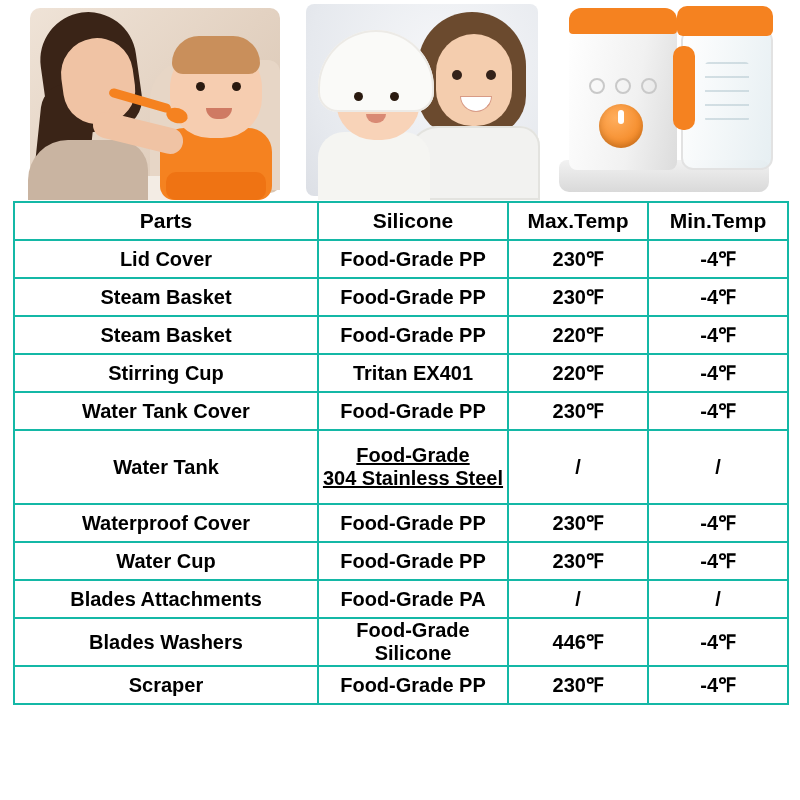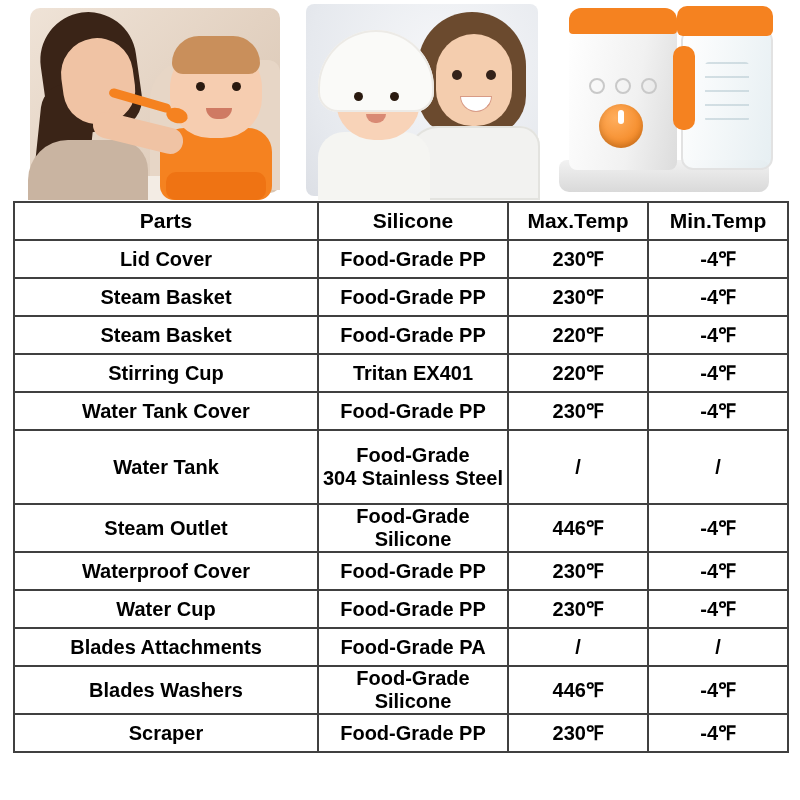--- a/index.html
+++ b/index.html
@@ -345,21 +345,21 @@
     width: 774px;
   }
   table.spec {
     border-collapse: collapse;
     width: 774px;
     table-layout: fixed;
     background: #ffffff;
   }
   table.spec th,
   table.spec td {
-    border: 2px solid #404040;
+    border: 2px solid #14b8a6;
     text-align: center;
     vertical-align: middle;
     color: #000000;
     font-weight: bold;
     padding: 0;
     line-height: 1.15;
   }
   table.spec th {
     height: 36px;
     font-size: 21px;
@@ -367,21 +367,21 @@
   table.spec td {
     height: 36px;
     font-size: 20px;
   }
   col.c-parts { width: 304px; }
   col.c-mat   { width: 190px; }
   col.c-max   { width: 140px; }
   col.c-min   { width: 140px; }
   td.mat { font-size: 19px; }
   tr.tall td { height: 72px; }
-  .twoline span { display: block; }
+  .twoline span { display: block; text-decoration: underline; }
 </style>
 </head>
 <body>
 
 <div class="page">
 
   <div class="hero">
 
     <div class="hero-cell hero-a">
       <div class="scene-a">
@@ -498,26 +498,20 @@
         <tr class="tall">
           <td>Water Tank</td>
           <td class="mat twoline">
             <span>Food-Grade</span>
             <span>304 Stainless Steel</span>
           </td>
           <td>/</td>
           <td>/</td>
         </tr>
 
-        <tr>
-          <td>Steam Outlet</td>
-          <td class="mat">Food-Grade Silicone</td>
-          <td>446℉</td>
-          <td>-4℉</td>
-        </tr>
 
 
         <tr>
           <td>Waterproof Cover</td>
           <td class="mat">Food-Grade PP</td>
           <td>230℉</td>
           <td>-4℉</td>
         </tr>
 
         <tr>

